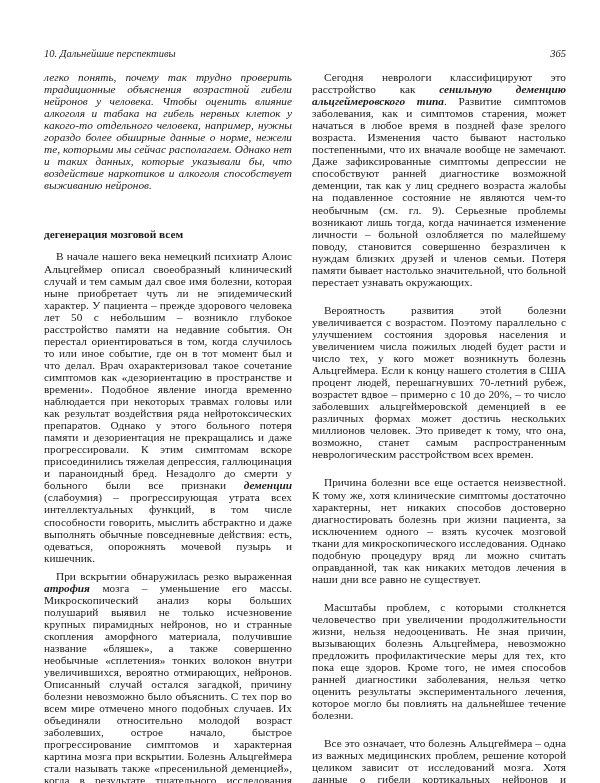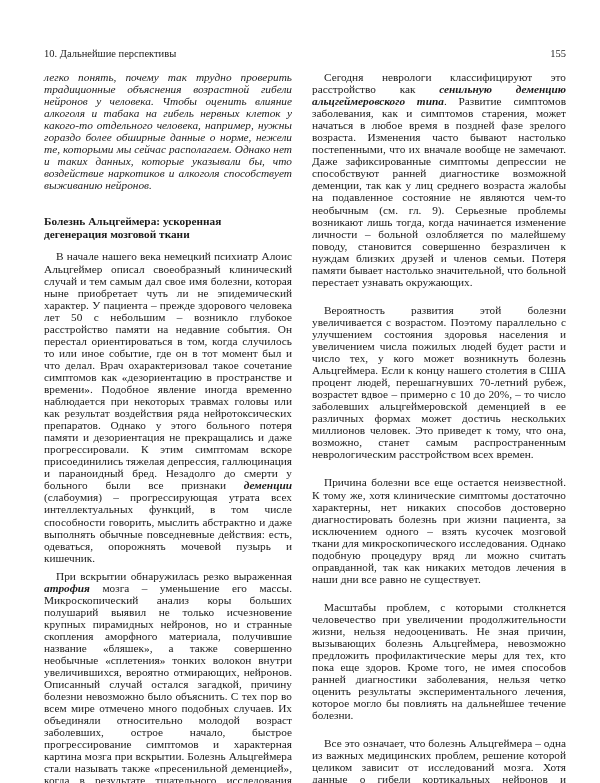--- a/index.html
+++ b/index.html
@@ -1,45 +1,45 @@
 <!DOCTYPE html>
 <html><head>
 <meta charset="utf-8">
 <style>
   html, body { margin: 0; padding: 0; background: #ffffff; }
   body { width: 600px; height: 783px; position: relative; overflow: hidden;
          font-family: "Liberation Serif", "DejaVu Serif", serif; color: #1a1a1a; }
   .page-header { position: absolute; top: 48px; left: 44px; right: 34px; height: 14px;
-                 font-size: 10.5px; display: flex; justify-content: space-between; }
+                 font-size: 10.5px; display: flex; justify-content: space-between; font-style: italic; }
   .col { position: absolute; top: 71px; font-size: 11.3px; line-height: 12.05px;
          text-align: justify; hyphens: manual; }
   .col-left { left: 44px; width: 248px; }
   .col-right { left: 312px; width: 254px; }
   .col p { margin: 0; text-indent: 12px; }
   .col p.noindent { text-indent: 0; font-style: italic; }
   .col p + p { margin-top: 16px; }
   .col-left p.after-heading { margin-top: 10px; }
   .col-left p.gap { margin-top: 6px; }
   .section-heading { font-weight: bold; font-size: 11.3px; line-height: 12.5px;
                      margin: 24px 0 0 0; text-align: left; }
   em { font-style: italic; font-weight: bold; }
 </style>
 </head>
 <body>
 
 <div class="page-header">
   <span>10. Дальнейшие перспективы</span>
-  <span>155</span>
+  <span>365</span>
 </div>
 
 <div class="col col-left">
   <p class="noindent">легко понять, почему так трудно проверить традиционные объяснения возрастной гибели нейронов у человека. Чтобы оценить влияние алкоголя и табака на гибель нервных клеток у какого-то отдельного человека, например, нужны гораздо более обширные данные о норме, нежели те, которыми мы сейчас располагаем. Однако нет и таких данных, которые указывали бы, что воздействие наркотиков и алкоголя способствует выживанию нейронов.</p>
   <h3 class="section-heading">
-    <span>Болезнь Альцгеймера: ускоренная</span><br>
-    <span>дегенерация мозговой ткани</span>
+    <br>
+    <span>дегенерация мозговой всем</span>
   </h3>
   <p class="after-heading"><span>В начале нашего века немецкий психиатр Алоис Альцгеймер описал своеобразный клинический случай и тем самым дал свое имя болезни, которая ныне приобретает чуть ли не эпидемический характер. У пациента – прежде здорового человека лет 50 с небольшим – возникло глубокое расстройство памяти на недавние события. Он перестал ориентироваться в том, когда случилось то или иное событие, где он в тот момент был и что делал. Врач охарактеризовал такое сочетание симптомов как «дезориентацию в пространстве и времени». Подобное явление иногда временно наблюдается при некоторых травмах головы или как результат воздействия ряда нейротоксических препаратов. Однако у этого больного потеря памяти и дезориентация не прекращались и даже прогрессировали. К этим симптомам вскоре присоединились тяжелая депрессия, галлюцинация и параноидный бред. Незадолго до смерти у больного были все признаки </span><em>деменции</em><span> (слабоумия) – прогрессирующая утрата всех интеллектуальных функций, в том числе способности говорить, мыслить абстрактно и даже выполнять обычные повседневные действия: есть, одеваться, опорожнять мочевой пузырь и кишечник.</span></p>
   <p class="gap"><span>При вскрытии обнаружилась резко выраженная </span><em>атрофия</em><span> мозга – уменьшение его массы. Микроскопический анализ коры больших полушарий выявил не только исчезновение крупных пирамидных нейронов, но и странные скопления аморфного материала, получившие название «бляшек», а также совершенно необычные «сплетения» тонких волокон внутри увеличившихся, вероятно отмирающих, нейронов. Описанный случай остался загадкой, причину болезни невозможно было объяснить. С тех пор во всем мире отмечено много подобных случаев. Их объединяли относительно молодой возраст заболевших, острое начало, быстрое прогрессирование симптомов и характерная картина мозга при вскрытии. Болезнь Альцгеймера стали называть также «пресенильной деменцией», когда в результате тщательного исследования выяснилось, что в мозгу пожилых людей, в других отношениях совершенно нормальных, тоже встречаются отдельные «бляшки» и сплетения нитей, хотя изменения эти не столь резко выражены.</span></p>
 </div>
 
 <div class="col col-right">
   <p><span>Сегодня неврологи классифицируют это расстройство как </span><em>сенильную деменцию альцгеймеровского типа</em><span>. Развитие симптомов заболевания, как и симптомов старения, может начаться в любое время в поздней фазе зрелого возраста. Изменения часто бывают настолько постепенными, что их вначале вообще не замечают. Даже зафиксированные симптомы депрессии не способствуют ранней диагностике возможной деменции, так как у лиц среднего возраста жалобы на подавленное состояние не являются чем-то необычным (см. гл. 9). Серьезные проблемы возникают лишь тогда, когда начинается изменение личности – больной озлобляется по малейшему поводу, становится совершенно безразличен к нуждам близких друзей и членов семьи. Потеря памяти бывает настолько значительной, что больной перестает узнавать окружающих.</span></p>
   <p>Вероятность развития этой болезни увеличивается с возрастом. Поэтому параллельно с улучшением состояния здоровья населения и увеличением числа пожилых людей будет расти и число тех, у кого может возникнуть болезнь Альцгеймера. Если к концу нашего столетия в США процент людей, перешагнувших 70-летний рубеж, возрастет вдвое – примерно с 10 до 20%, – то число заболевших альцгеймеровской деменцией в ее различных формах может достичь нескольких миллионов человек. Это приведет к тому, что она, возможно, станет самым распространенным неврологическим расстройством всех времен.</p>
   <p>Причина болезни все еще остается неизвестной. К тому же, хотя клинические симптомы достаточно характерны, нет никаких способов достоверно диагностировать болезнь при жизни пациента, за исключением одного – взять кусочек мозговой ткани для микроскопического исследования. Однако подобную процедуру вряд ли можно считать оправданной, так как никаких методов лечения в наши дни все равно не существует.</p>
   <p>Масштабы проблем, с которыми столкнется человечество при увеличении продолжительности жизни, нельзя недооценивать. Не зная причин, вызывающих болезнь Альцгеймера, невозможно предложить профилактические меры для тех, кто пока еще здоров. Кроме того, не имея способов ранней диагностики заболевания, нельзя четко оценить результаты экспериментального лечения, которое могло бы повлиять на дальнейшее течение болезни.</p>

